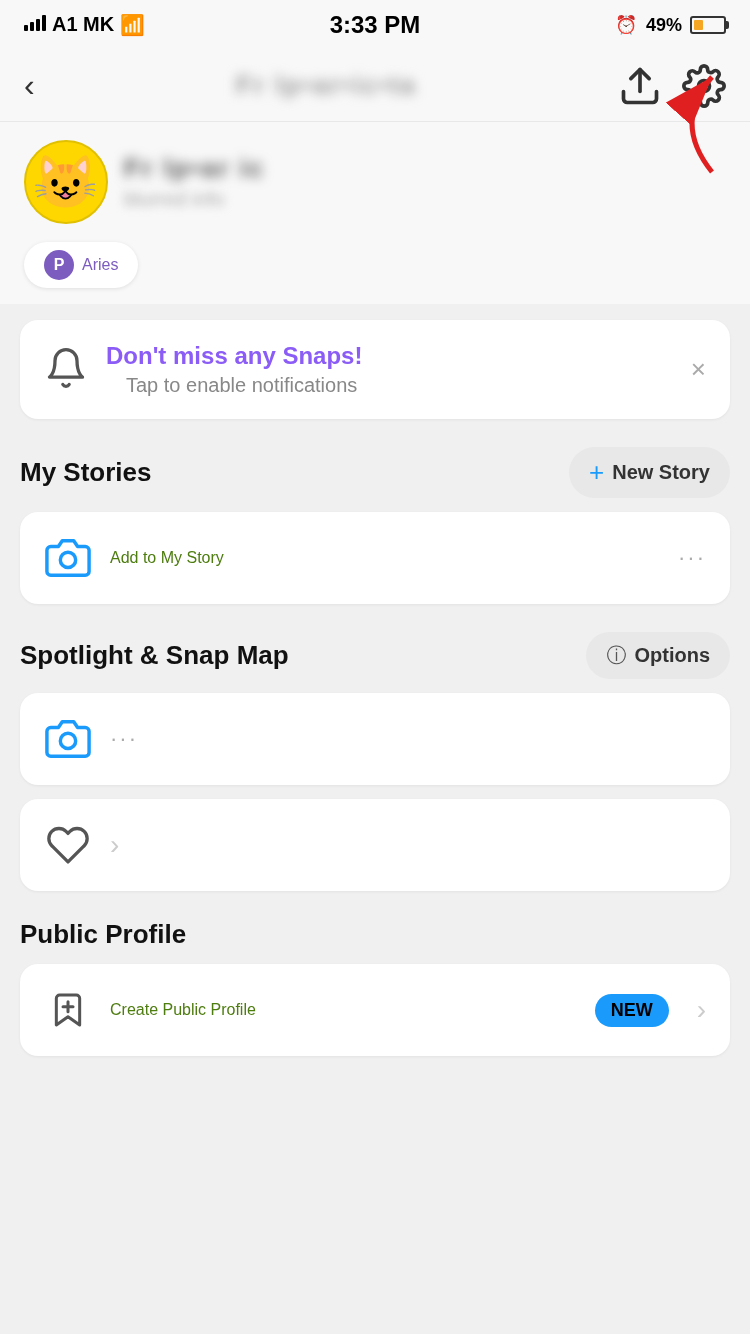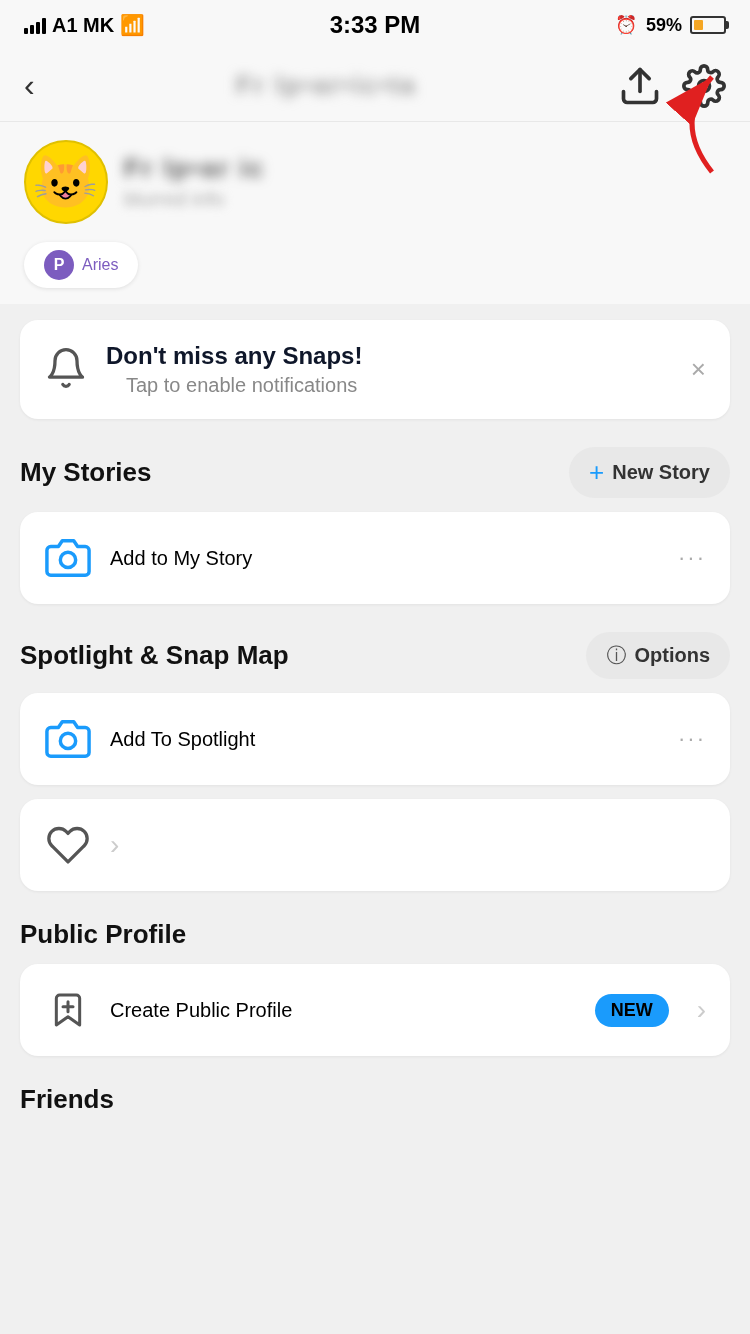--- a/index.html
+++ b/index.html
@@ -16,21 +16,20 @@
     .status-bar {
       background: #f8f8f8;
       height: 50px;
       display: flex;
       align-items: center;
       justify-content: space-between;
       padding: 0 24px;
     }
     .status-left {
       display: flex;
-      align-items: center;
       gap: 6px;
       font-size: 22px;
       font-weight: 600;
     }
     .status-time {
       position: absolute;
       left: 50%;
       transform: translateX(-50%);
       font-size: 24px;
       font-weight: 600;
@@ -213,21 +212,21 @@
     }
     .bell-icon {
       flex-shrink: 0;
     }
     .notif-text {
       flex: 1;
     }
     .notif-title {
       font-size: 24px;
       font-weight: 600;
-      color: #0f172a;
+      color: #8b5cf6;
     }
     .notif-sub {
       font-size: 20px;
       color: #888;
       margin-top: 4px;
       margin-left: 20px;
     }
     .notif-close {
       font-size: 26px;
       color: #aaa;
@@ -283,23 +282,23 @@
     .card-icon {
       flex-shrink: 0;
       width: 48px;
       height: 48px;
       display: flex;
       align-items: center;
       justify-content: center;
     }
     .card-label {
       flex: 1;
-      font-size: 20px;
+      font-size: 16px;
       font-weight: 500;
-      color: #000000;
+      color: #4d7c0f;
     }
     .card-action {
       color: #aaa;
       font-size: 28px;
       flex-shrink: 0;
     }
     .card-dots {
       letter-spacing: 2px;
       font-size: 22px;
     }
@@ -346,21 +345,21 @@
         <div class="signal-bar" style="height:9px"></div>
         <div class="signal-bar" style="height:12px"></div>
         <div class="signal-bar" style="height:16px"></div>
       </div>
       <span style="font-size:20px;font-weight:600;">A1 MK</span>
       <span style="font-size:20px;">📶</span>
     </div>
     <span class="status-time">3:33 PM</span>
     <div class="status-right">
       <span style="font-size:18px;">⏰</span>
-      <span style="font-size:18px;font-weight:600;">59%</span>
+      <span style="font-size:18px;font-weight:600;">49%</span>
       <div class="battery-icon">
         <div class="battery-body">
           <div class="battery-fill"></div>
         </div>
       </div>
     </div>
   </div>
 
   <div class="top-nav">
     <div class="nav-back">‹</div>
@@ -460,21 +459,20 @@
         </div>
       </div>
 
       <div class="card">
         <div class="card-icon">
           <svg width="46" height="46" viewBox="0 0 24 24" fill="none" stroke="#1a9bfc" stroke-width="1.8" stroke-linecap="round" stroke-linejoin="round">
             <path d="M23 19a2 2 0 0 1-2 2H3a2 2 0 0 1-2-2V8a2 2 0 0 1 2-2h4l2-3h6l2 3h4a2 2 0 0 1 2 2z"></path>
             <circle cx="12" cy="13" r="4"></circle>
           </svg>
         </div>
-        <span class="card-label">Add To Spotlight</span>
         <span class="card-action card-dots">···</span>
       </div>
 
       <div class="card">
         <div class="card-icon">
           <svg width="44" height="44" viewBox="0 0 24 24" fill="none" stroke="#555" stroke-width="1.8" stroke-linecap="round" stroke-linejoin="round">
             <path d="M20.84 4.61a5.5 5.5 0 0 0-7.78 0L12 5.67l-1.06-1.06a5.5 5.5 0 0 0-7.78 7.78l1.06 1.06L12 21.23l7.78-7.78 1.06-1.06a5.5 5.5 0 0 0 0-7.78z"></path>
           </svg>
         </div>
         <span class="card-action" style="font-size:28px;color:#ccc;">›</span>
@@ -493,21 +491,16 @@
             <line x1="12" y1="7" x2="12" y2="13"></line>
             <line x1="9" y1="10" x2="15" y2="10"></line>
           </svg>
         </div>
         <span class="card-label">Create Public Profile</span>
         <span style="background:#1a9bfc;color:#000000;font-size:18px;font-weight:700;padding:6px 16px;border-radius:20px;margin-right:10px;">NEW</span>
         <span class="card-action" style="font-size:28px;color:#ccc;">›</span>
       </div>
     </div>
 
-    <div class="section-group">
-      <div class="section-header">
-        <span class="section-title">Friends</span>
-      </div>
-    </div>
 
   </div>
 
 </div>
 
 </body></html>

